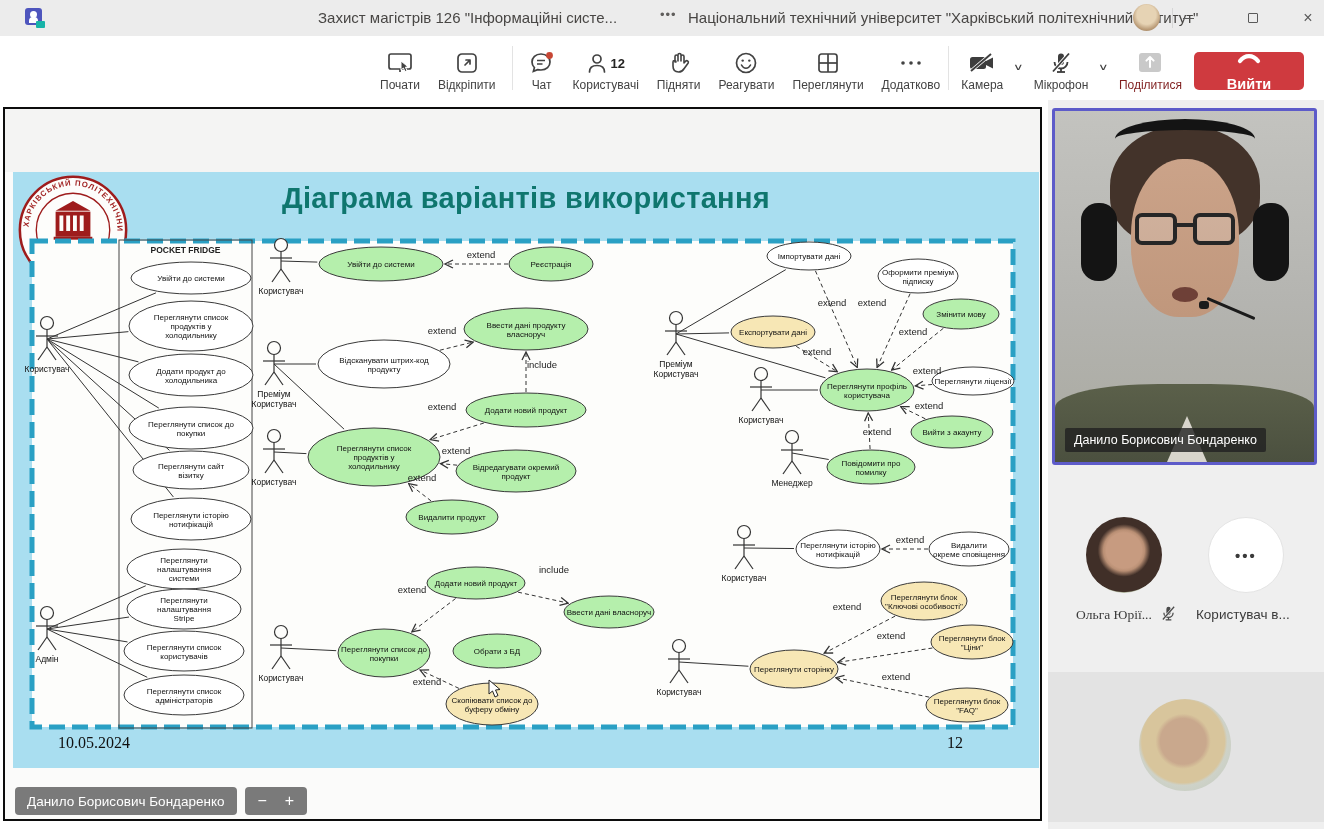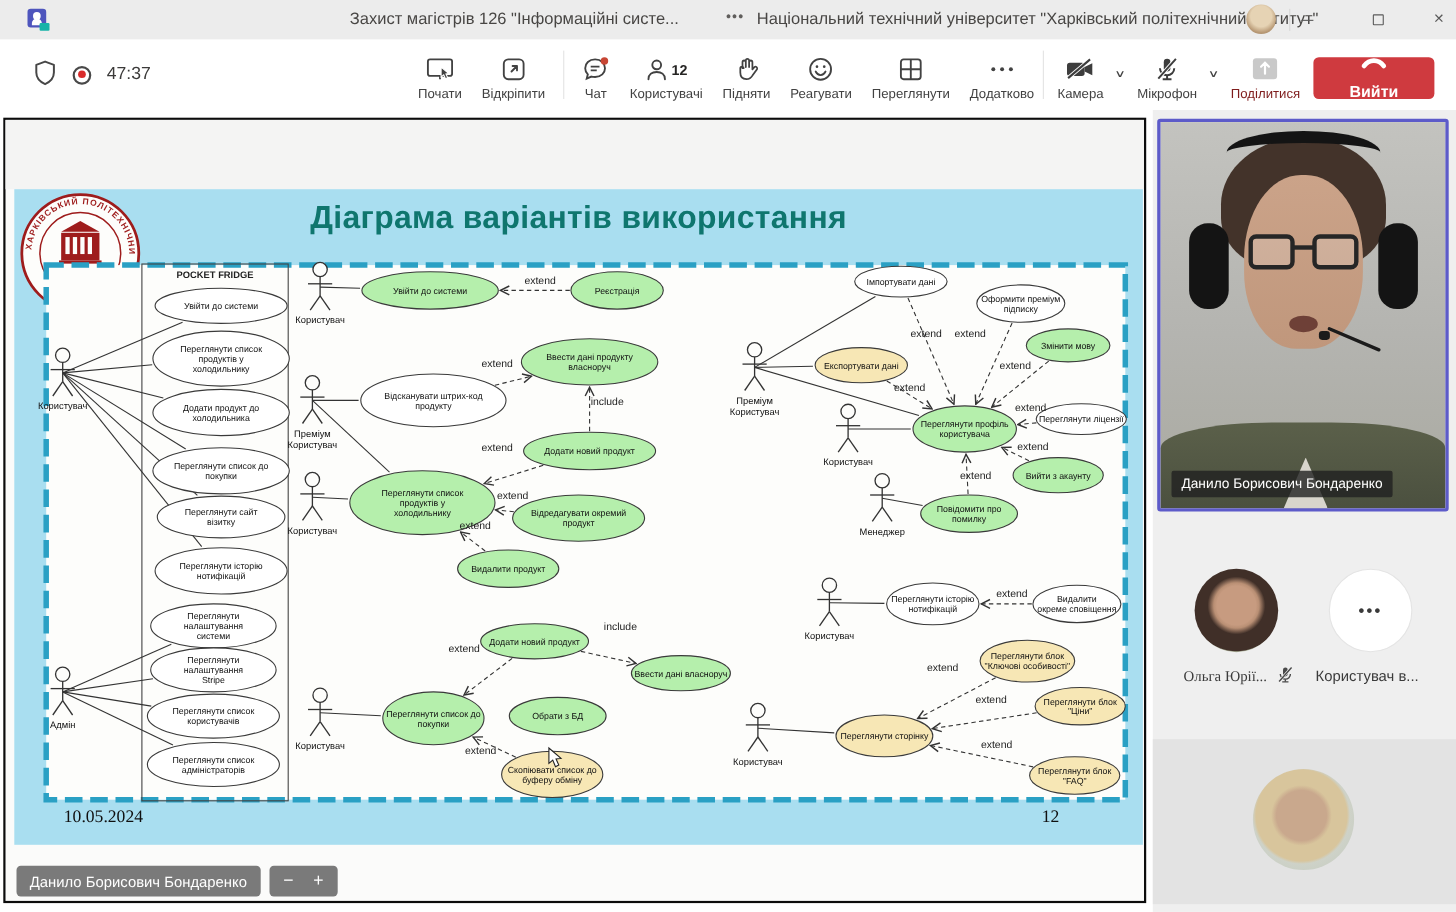--- a/index.html
+++ b/index.html
@@ -48,21 +48,21 @@
     font-weight:bold; font-size:14.5px; margin-bottom:8px; cursor:pointer; border:none;flex-direction:column; }
 
   
   .stage { position:absolute; left:3px; top:107px; width:1039px; height:714px;
     border:2px solid #0c0c0c; background:#fbfbfa; }
   .stage-topstrip { position:absolute; left:0; top:0; width:100%; height:63px; background:#f4f4f3; }
   .slide { position:absolute; left:8px; top:63px; width:1026px; height:596px; background:#a9def0; }
   .slide-title { position:absolute; left:0; top:10px; width:100%; text-align:center;
     font-size:29px; font-weight:bold; color:#0f766e; letter-spacing:.3px; }
   .logo { position:absolute; left:2px; top:0px; width:116px; height:116px; }
-  .diagram-wrap { position:absolute; left:26px; top:66px; width:987px; height:492px; }
+  .diagram-wrap { position:absolute; left:16px; top:66px; width:987px; height:492px; }
   #uml { overflow:visible; font-family:"Liberation Sans", sans-serif; }
   .slide-footer { position:absolute; font-family:"Liberation Serif", serif; color:#101010; font-size:16px; }
   .f-date { left:45px; top:562px; }
   .f-author { left:0; right:0; top:562px; text-align:center; }
   .f-page { left:922px; top:562px; width:40px; text-align:center; }
 
   
   .pills { position:absolute; left:10px; top:678px; display:flex; gap:8px; }
   .pill { height:28px; background:#7a7a7a; border-radius:4px; color:#fff; font-size:13.5px;
     display:flex; align-items:center; padding:0 12px; }
@@ -127,29 +127,20 @@
     <div class="tb-win tb-min">
         <span class="glyph-min"></span>
       </div>
     <div class="tb-win tb-max">
         <span class="glyph-max"></span>
       </div>
     <div class="tb-win tb-close">×</div>
   </div>
 
   <div class="toolbar">
-    <div class="tg-left">
-      <span>
-        <svg width="22" height="24" viewBox="0 0 22 24">
-            <path d="M11 2 L19 5 V12 C19 17 15.5 20.5 11 22.5 C6.5 20.5 3 17 3 12 V5 Z" fill="none" stroke="#474747" stroke-width="1.8" stroke-linejoin="round"></path>
-          </svg>
-      </span>
-      <span class="rec"></span>
-      <span class="timer">47:37</span>
-    </div>
 
     <div class="tg-mid">
       <div class="tbtn">
         <span>
           <svg width="26" height="24" viewBox="0 0 26 24">
               <rect x="2" y="3" width="22" height="15" rx="2" fill="none" stroke="#424242" stroke-width="1.7"></rect>
               <line x1="13" y1="18" x2="13" y2="21" stroke="#424242" stroke-width="1.7"></line>
               <path d="M14 10 L14 19 L16.4 17 L18 20.6 L20 19.6 L18.4 16.2 L21 15.8 Z" fill="#424242" stroke="#fff" stroke-width="1"></path>
             </svg>
         </span>

